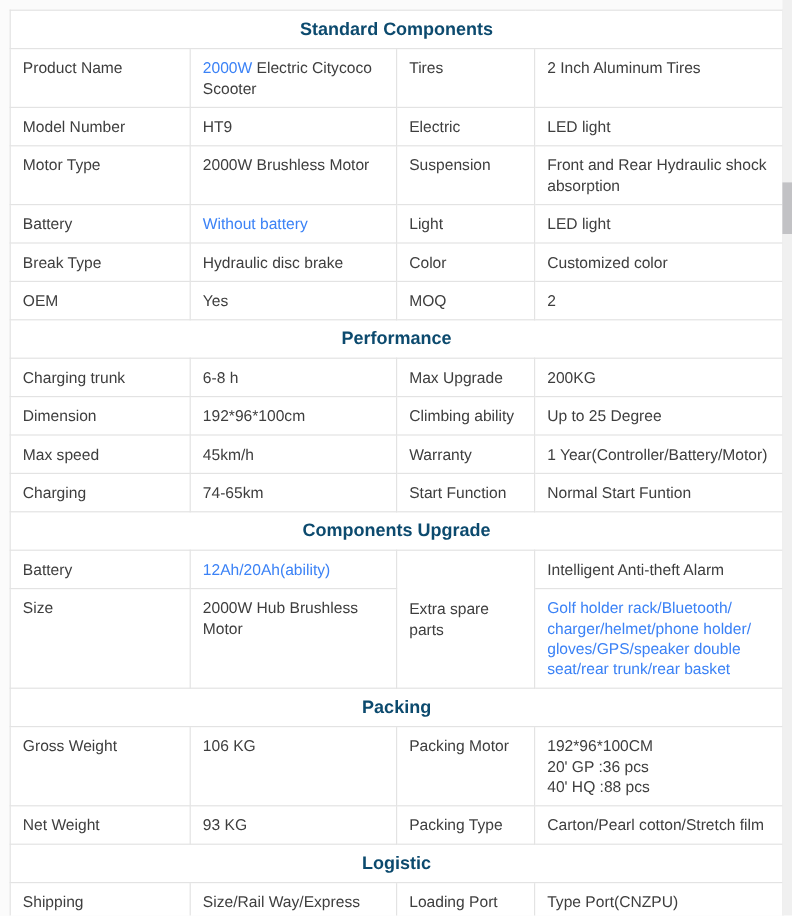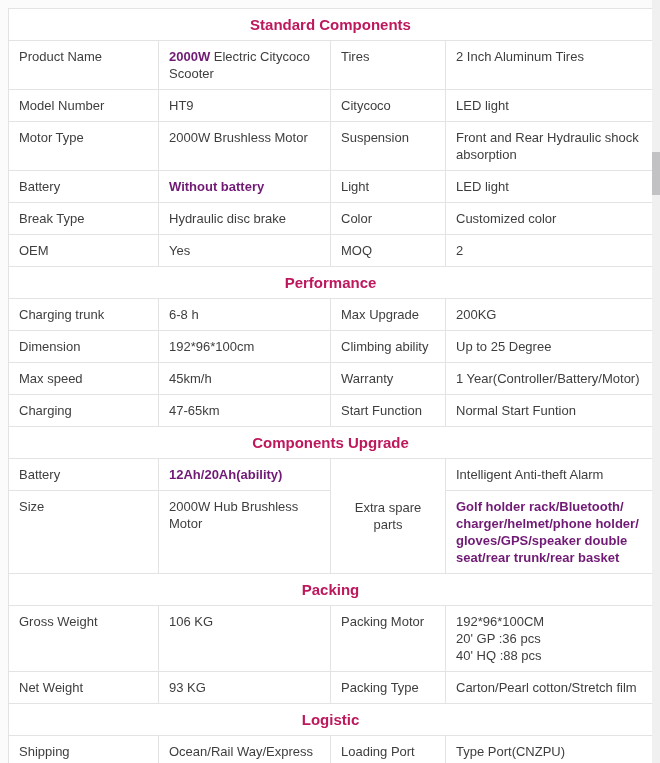--- a/index.html
+++ b/index.html
@@ -35,31 +35,30 @@
     line-height: 17px;
     color: #3e3e3e;
     vertical-align: top;
     white-space: pre-line;
     overflow: hidden;
   }
   td.sec {
     text-align: center;
     font-weight: 700;
     font-size: 15px;
-    color: #be185d;
+    color: #0c4a6e;
     padding: 6px 6px;
     line-height: 19px;
     white-space: normal;
   }
   .accent {
-    color: #701a75;
-    font-weight: 700;
+    color: #3b82f6;
+    font-weight: 400;
   }
   td.merged {
-    text-align: center;
     vertical-align: middle;
   }
   .scroll-track {
     position: absolute;
     top: 0;
     right: 0;
     width: 8px;
     height: 763px;
     background: #f0f0f0;
   }
@@ -91,21 +90,21 @@
       </tr>
       <tr>
         <td><span>Product Name</span></td>
         <td><span class="accent">2000W</span><span> Electric Citycoco Scooter</span></td>
         <td><span>Tires</span></td>
         <td><span>2 Inch Aluminum Tires</span></td>
       </tr>
       <tr>
         <td><span>Model Number</span></td>
         <td><span>HT9</span></td>
-        <td><span>Citycoco</span></td>
+        <td><span>Electric</span></td>
         <td><span>LED light</span></td>
       </tr>
       <tr>
         <td><span>Motor Type</span></td>
         <td><span>2000W Brushless Motor</span></td>
         <td><span>Suspension</span></td>
         <td><span>Front and Rear Hydraulic shock absorption</span></td>
       </tr>
       <tr>
         <td><span>Battery</span></td>
@@ -142,21 +141,21 @@
         <td><span>Up to 25 Degree</span></td>
       </tr>
       <tr>
         <td><span>Max speed</span></td>
         <td><span>45km/h</span></td>
         <td><span>Warranty</span></td>
         <td><span>1 Year(Controller/Battery/Motor)</span></td>
       </tr>
       <tr>
         <td><span>Charging</span></td>
-        <td><span>47-65km</span></td>
+        <td><span>74-65km</span></td>
         <td><span>Start Function</span></td>
         <td><span>Normal Start Funtion</span></td>
       </tr>
 
       <tr>
         <td class="sec" colspan="4">Components Upgrade</td>
       </tr>
       <tr>
         <td><span>Battery</span></td>
         <td><span class="accent">12Ah/20Ah(ability)</span></td>
@@ -188,21 +187,21 @@
         <td><span>93 KG</span></td>
         <td><span>Packing Type</span></td>
         <td><span>Carton/Pearl cotton/Stretch film</span></td>
       </tr>
 
       <tr>
         <td class="sec" colspan="4">Logistic</td>
       </tr>
       <tr>
         <td><span>Shipping</span></td>
-        <td><span>Ocean/Rail Way/Express</span></td>
+        <td><span>Size/Rail Way/Express</span></td>
         <td><span>Loading Port</span></td>
         <td><span>Type Port(CNZPU)</span></td>
       </tr>
     </tbody>
       </table>
   </div>
 
   <div class="scroll-track">
     <div class="scroll-thumb"></div>
   </div>

